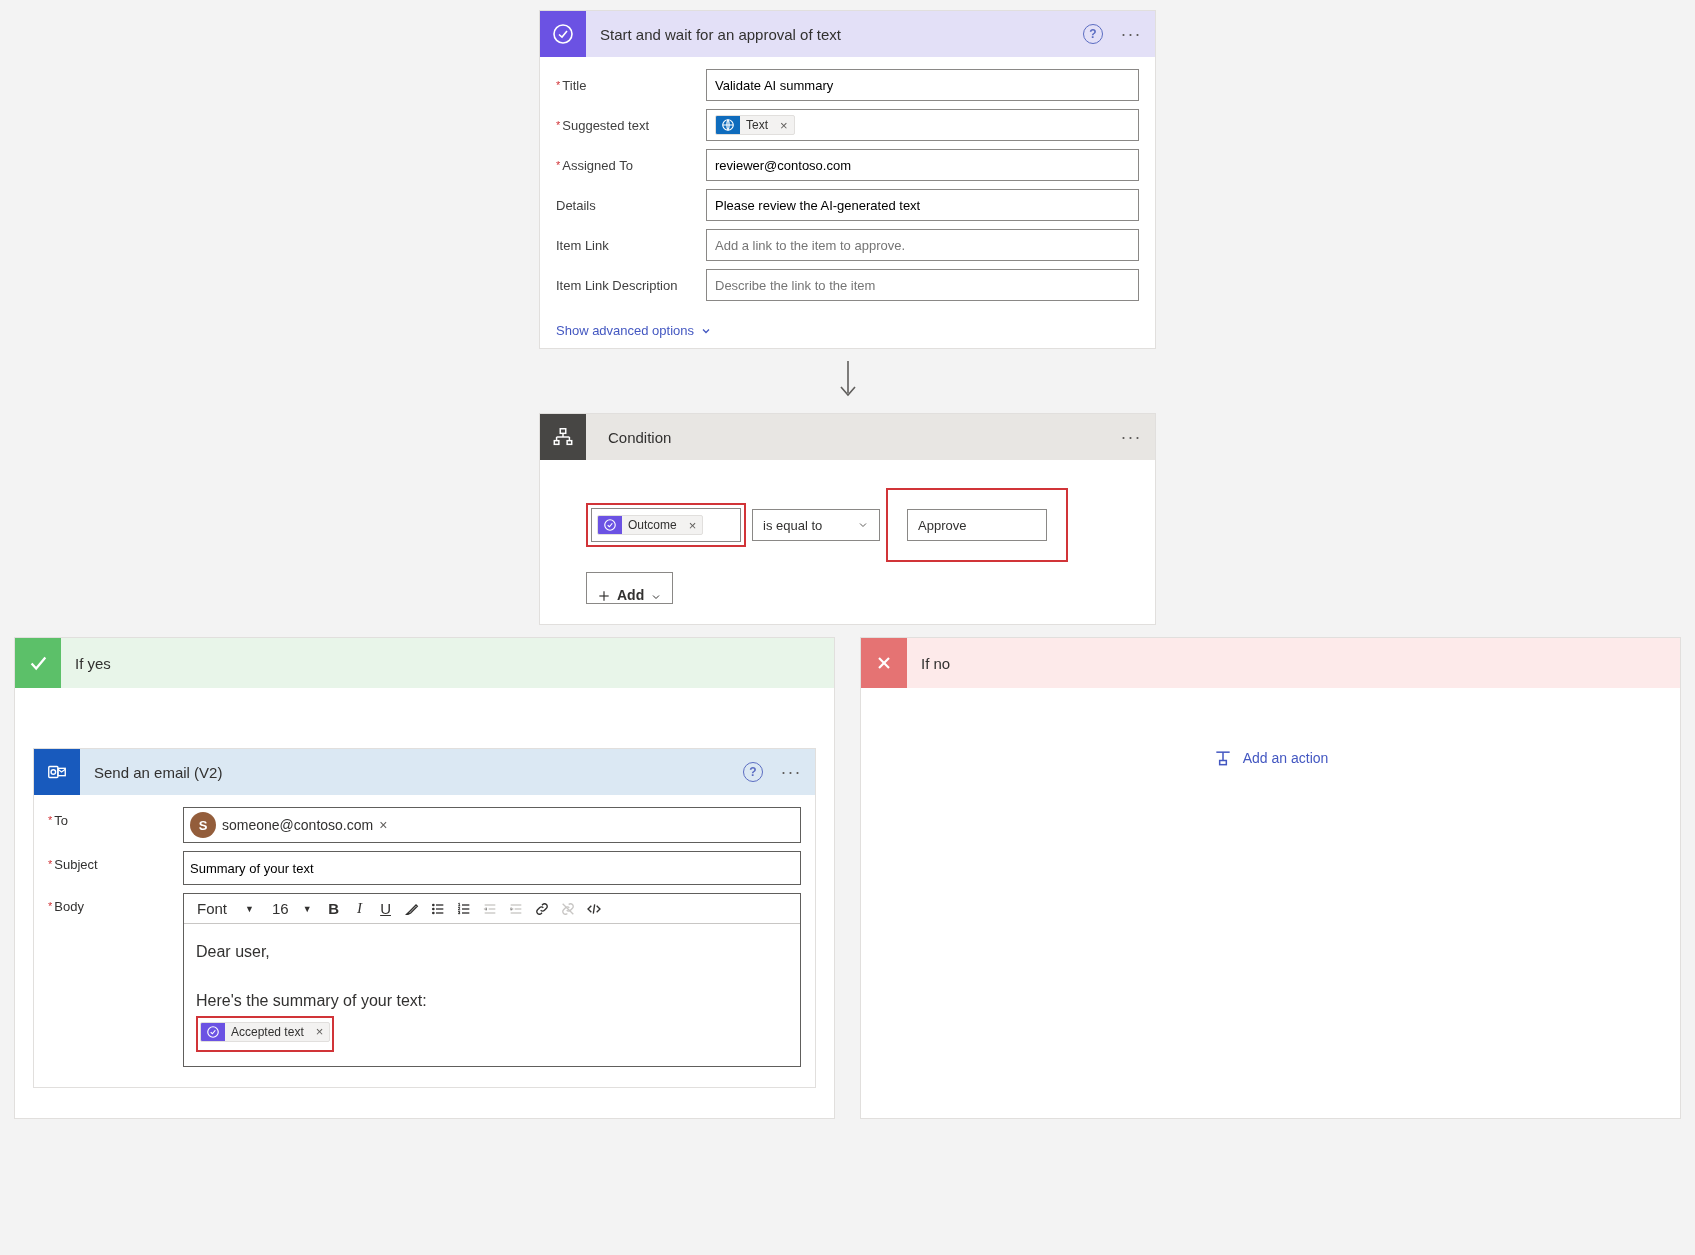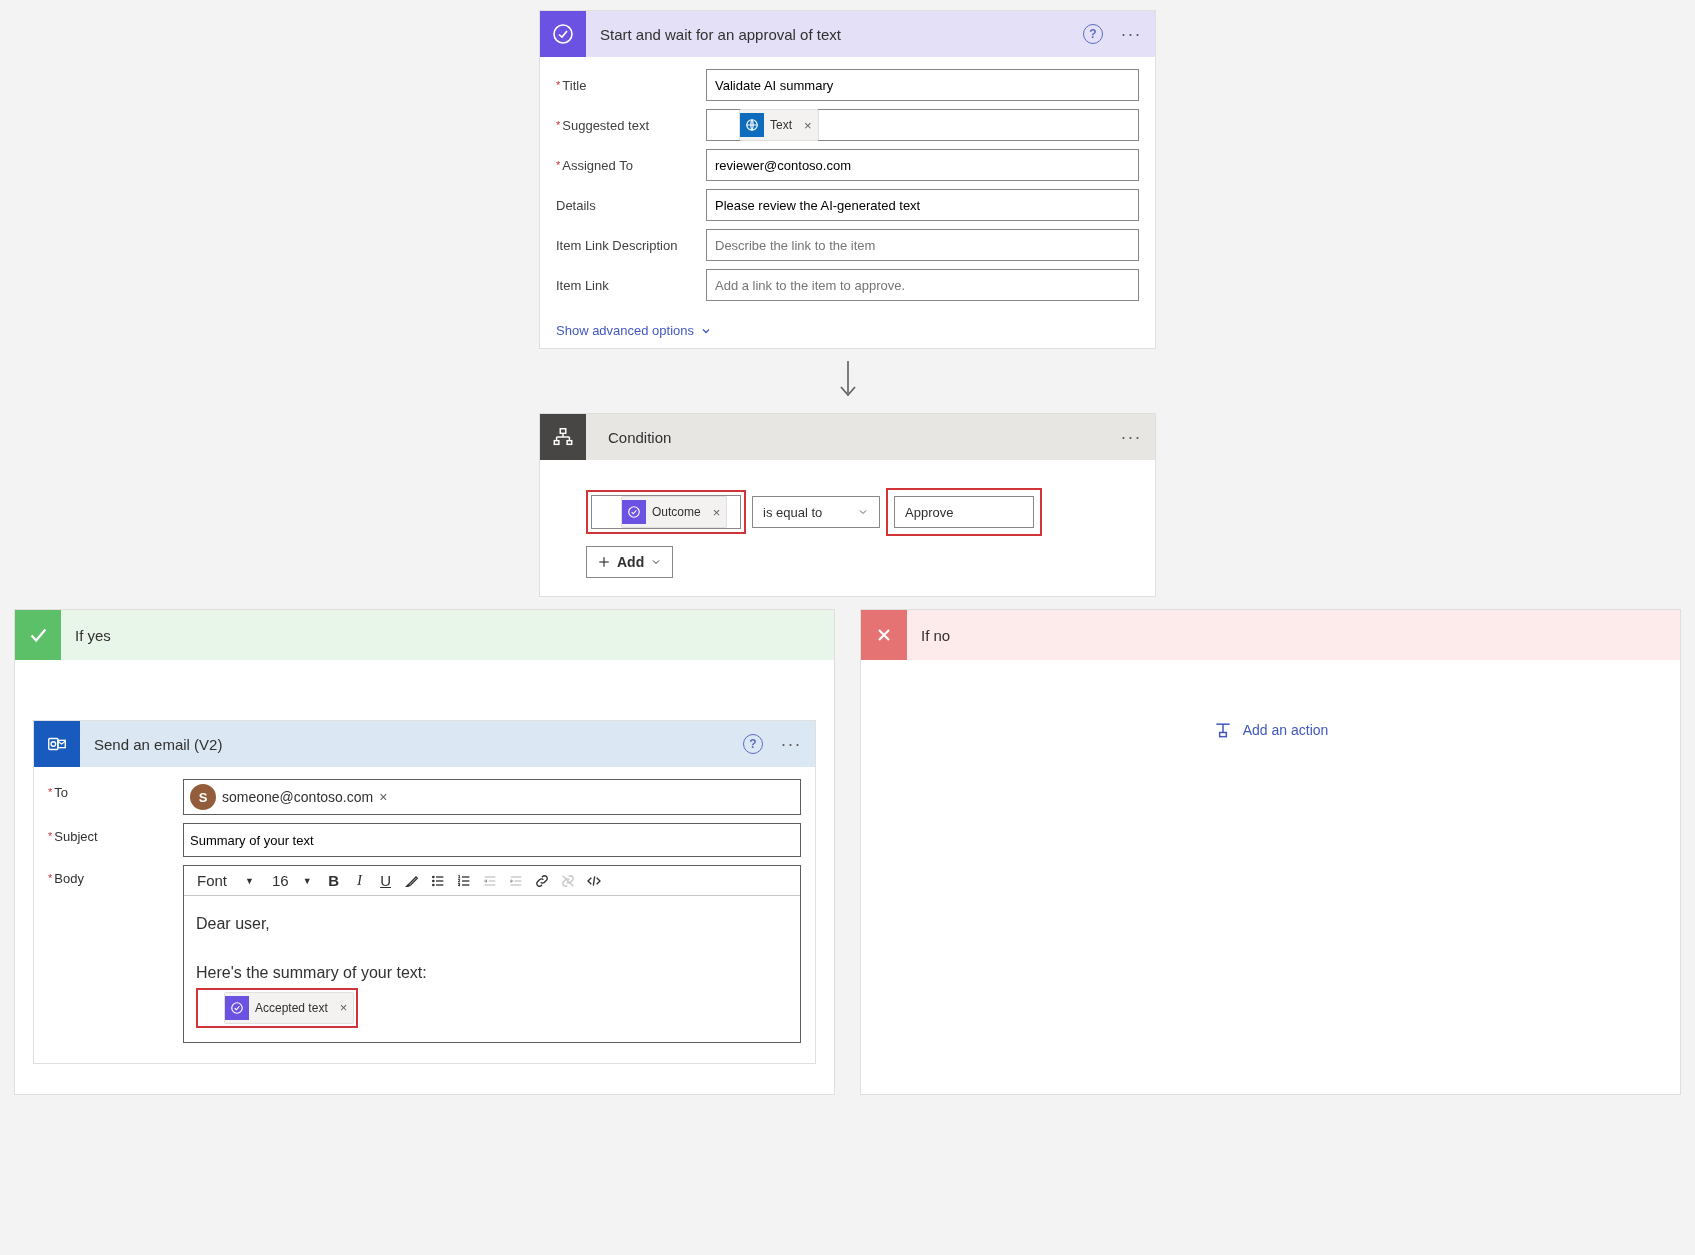--- a/index.html
+++ b/index.html
@@ -18,21 +18,21 @@
   .hdr-more { width:28px; display:flex; align-items:center; justify-content:center; cursor:pointer; color:#605e5c; font-size:18px; letter-spacing:1px; margin-right:10px;}
   
   .card-body { padding: 12px 16px 8px 16px; }
   .form-row { display:flex; align-items:center; margin-bottom:8px; }
   .form-label { width: 150px; font-size: 13px; color:#404040; }
   .req::before { content:"*"; color:#d13438; margin-right:2px; font-size:11px; position:relative; top:-1px;}
   .form-input { flex:1; border:1px solid #8a8886; height:32px; padding:0 8px; font-size:13px; background:#fff; display:flex; align-items:center; gap:6px;}
   .form-input input { border:none; outline:none; width:100%; height:100%; font-size:13px; background:transparent;}
   .placeholder-text { color:#8a8886; }
 
-  .token { display:inline-flex; align-items:center; background:#f3f2f1; border:1px solid #e1dfdd; border-radius:2px; height:32px; overflow:hidden; font-size:12px;margin-left:24px;}
+  .token { display:inline-flex; align-items:center; background:#f3f2f1; border:1px solid #e1dfdd; border-radius:2px; height:20px; overflow:hidden; font-size:12px;}
   .token-iconbox { width:24px; height:24px; display:flex; align-items:center; justify-content:center;}
   .token-purple .token-iconbox { background:#6b52e3; }
   .token-blue .token-iconbox { background:#0f6cbd; }
   .token-label { padding:0 6px; }
   .token-x { padding:0 6px; color:#605e5c; cursor:pointer; font-size:13px;}
 
   .adv-link { color:#4357c1; font-size:13px; padding:6px 0 10px 16px; display:flex; align-items:center; gap:6px; cursor:pointer;}
   .chev-down { display:inline-block; }
 
   
@@ -40,23 +40,23 @@
   .arrow-svg { width:22px; height:40px; }
 
   
   .cond-header { background:#e8e6e3;gap:8px; }
   .cond-iconbox { background:#474644; }
   .cond-body { padding:28px 46px 18px 46px; }
   .cond-row { display:flex; gap:6px; align-items:center; margin-bottom:10px;}
   .highlight-box { border:2px solid #d13438; padding:3px; display:flex; align-items:center;}
   .cond-left { width:150px; height:34px; border:1px solid #8a8886; background:#fff; display:flex; align-items:center; padding:0 5px;}
   .cond-mid { width:128px; height:32px; border:1px solid #8a8886; background:#fff; display:flex; align-items:center; padding:0 10px; justify-content:space-between; font-size:13px;}
-  .cond-right-wrap { padding:6px;}
+  .cond-right-wrap { padding:19px;}
   .cond-right { width:140px; height:32px; border:1px solid #8a8886; background:#fff; display:flex; align-items:center; padding:0 10px; font-size:13px;}
-  .add-btn { height:32px; border:1px solid #8a8886; background:#fff; display:inline-flex; align-items:center; padding:0 10px; gap:6px; font-size:14px; font-weight:600; cursor:pointer;}
+  .add-btn { height:32px; border:1px solid #8a8886; background:#fff; display:inline-flex; align-items:flex-end; padding:0 10px; gap:6px; font-size:14px; font-weight:600; cursor:pointer;}
 
   
   .branches { display:flex; gap:25px; padding:12px 4px 0 4px; }
   .branch { flex:1; border:1px solid #e1dfdd; background:#fff; }
   .branch-header { display:flex; align-items:center; height:50px;text-align:center; }
   .yes-header { background:#e8f5e9; }
   .no-header { background:#fdeaea; }
   .branch-iconbox { width:46px; height:50px; display:flex; align-items:center; justify-content:center;}
   .yes-iconbox { background:#5cc069; }
   .no-iconbox { background:#e57373; }
@@ -135,29 +135,29 @@
             <input value="reviewer@contoso.com" style="">
           </div>
       </div>
       <div class="form-row">
         <div class="form-label">Details</div>
         <div class="form-input">
             <input value="Please review the AI-generated text" style="">
           </div>
       </div>
       <div class="form-row">
+        <div class="form-label">Item Link</div>
+        <div class="form-input">
+            <input class="placeholder-text" style="color: rgb(138, 136, 134);" placeholder="Add a link to the item to approve.">
+          </div>
+      </div>
+      <div class="form-row">
         <div class="form-label">Item Link Description</div>
         <div class="form-input">
             <input style="color: rgb(138, 136, 134);" placeholder="Describe the link to the item">
-          </div>
-      </div>
-      <div class="form-row">
-        <div class="form-label">Item Link</div>
-        <div class="form-input">
-            <input class="placeholder-text" style="color: rgb(138, 136, 134);" placeholder="Add a link to the item to approve.">
           </div>
       </div>
     </div>
     <div class="adv-link">
       <span>Show advanced options</span>
       <span class="chev-down">
         <svg width="12" height="12" viewBox="0 0 24 24" fill="none" stroke="#4357c1" stroke-width="2.5">
             <path d="M6 9l6 6 6-6"></path>
           </svg>
       </span>

